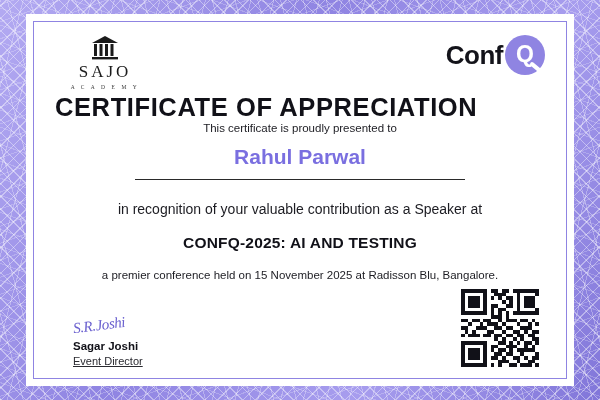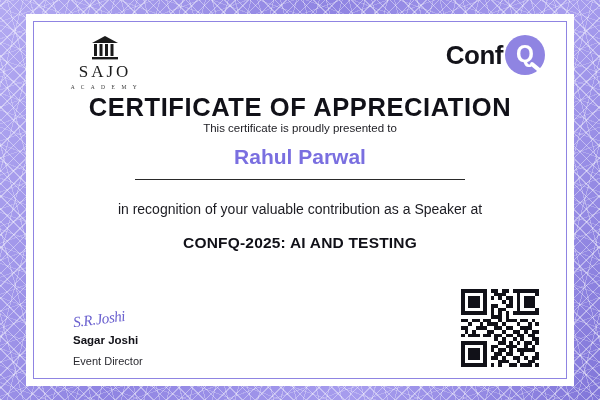--- a/index.html
+++ b/index.html
@@ -101,21 +101,21 @@
     position: absolute;
     width: 13px; height: 4px;
     background: #ffffff;
     right: 3px; bottom: 6px;
     transform: rotate(40deg);
     border-radius: 2px;
   }
 
   
   .title {
-    text-align: center;
+    text-align: left;
     font-family: "Liberation Sans", sans-serif;
     font-weight: bold;
     font-size: 25.5px;
     letter-spacing: 0.6px;
     color: #111118;
     margin-top: 6px;
   }
   .presented {
     text-align: center;
     font-size: 11.5px;
@@ -178,21 +178,22 @@
   .sig-name {
     font-family: "Liberation Sans", sans-serif;
     font-weight: bold;
     font-size: 11.5px;
     color: #111118;
     margin-top: 2px;
   }
   .sig-role {
     font-size: 11px;
     color: #2a2a30;
-    margin-top: 9px;
+    margin-top: 3px;
+    text-decoration: underline;
   }
 
   .qr {
     width: 78px; height: 78px;
     display: grid;
     grid-template-columns: repeat(21, 1fr);
     grid-template-rows: repeat(21, 1fr);
     background: #ffffff;
     margin-right: 6px;
   }
@@ -234,20 +235,21 @@
       </div>
 
     </div>
 
     <div class="title">CERTIFICATE OF APPRECIATION</div>
     <div class="presented">This certificate is proudly presented to</div>
     <div class="recipient">Rahul Parwal</div>
     <div class="rule"></div>
     <div class="recognition">in recognition of your valuable contribution as a Speaker at</div>
     <div class="event">CONFQ-2025: AI AND TESTING</div>
+    <div class="details">a premier conference held on 15 November 2025 at Radisson Blu, Bangalore.</div>
 
     <div class="bottom-row">
       <div class="signature-block">
         <div class="sig-mark">S.R.Joshi</div>
         <div class="sig-name">Sagar Joshi</div>
         <div class="sig-role">Event Director</div>
       </div>
       <div class="qr" id="qr-code">
           <i class="on"></i>
           <i class="on"></i>

